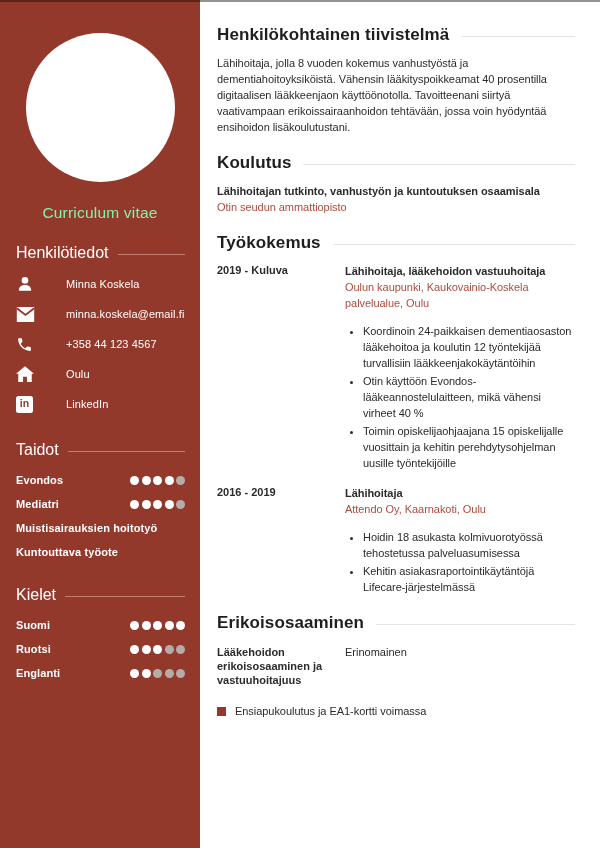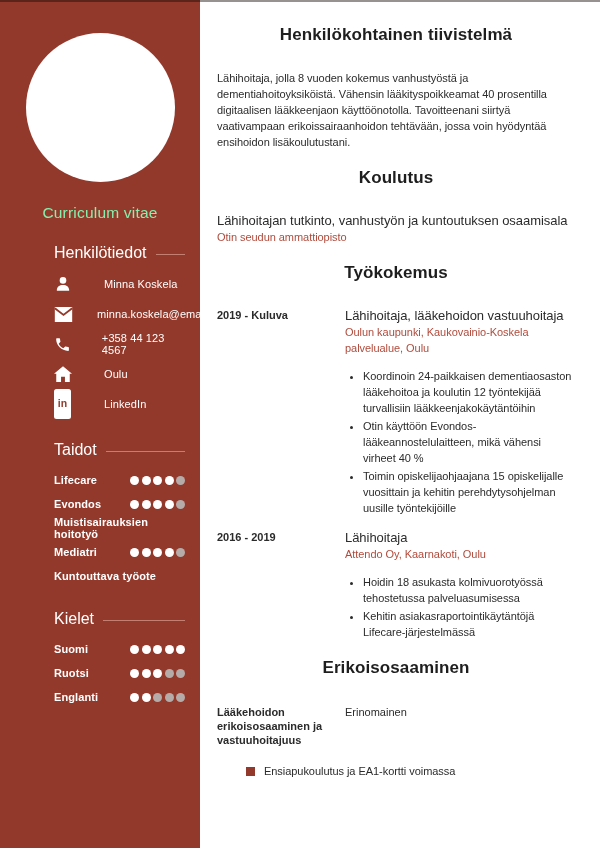--- a/index.html
+++ b/index.html
@@ -15,58 +15,58 @@
   *{margin:0;padding:0;box-sizing:border-box;}
   html,body{background:#ffffff;}
   body{font-family:"Liberation Sans","DejaVu Sans",sans-serif;}
   .page{position:relative;width:600px;height:848px;background:#ffffff;overflow:hidden;display:flex;}
   .top-edge{position:absolute;top:0;left:0;right:0;height:2px;background:rgba(25,12,8,0.45);z-index:9;}
 
   
   .sidebar{width:200px;min-width:200px;height:848px;background:var(--sidebar-bg,#93392B);color:#fff;}
   .photo-circle{width:149px;height:149px;border-radius:50%;background:#ffffff;margin:33px auto 0;}
   .cv-title{margin-top:22px;text-align:center;font-size:15.5px;letter-spacing:.2px;color:#86efac;}
-  .side-section{padding:0 15px 0 16px;margin-left:38px;}
+  .side-section{padding:0 15px 0 16px;}
   .side-heading{display:flex;align-items:center;gap:9px;margin-top:22px;font-size:16px;font-weight:400;color:#fff;}
   .side-heading .hline{flex:1;height:1.5px;background:var(--sidebar-line,#C37F72);margin-top:3px;}
   .contact-list{margin-top:7px;}
   .contact-row{display:flex;align-items:center;height:30px;gap:24px;}
   .contact-ic{width:26px;display:flex;align-items:center;justify-content:flex-start;}
   .contact-ic svg{display:block;}
   .contact-text{font-size:11px;color:#fff;letter-spacing:.1px;}
-  .li-badge{width:17px;height:30px;background:#fff;border-radius:2.5px;display:flex;align-items:center;justify-content:center;
+  .li-badge{width:17px;height:17px;background:#fff;border-radius:2.5px;display:flex;align-items:center;justify-content:center;
     font-size:10.5px;font-weight:700;color:var(--sidebar-bg,#93392B);line-height:1;padding-bottom:1px;}
   .rate-list{margin-top:9px;}
   .rate-row{display:flex;align-items:center;justify-content:space-between;height:24px;}
   .rate-label{font-size:11px;font-weight:700;color:#fff;letter-spacing:.1px;}
   .dots{display:flex;gap:2.5px;}
   .dot{width:9px;height:9px;border-radius:50%;background:var(--dot-empty,#B5ACAA);}
   .dot.filled{background:var(--dot-filled,#fff);}
 
   
   .main{flex:1;padding:25px 25px 0 17px;color:var(--text-dark,#2B2B2B);}
   .section{margin-top:18px;}
   .section:first-child{margin-top:0;}
-  .sec-head{display:flex;align-items:center;gap:12px;flex-direction:column;}
+  .sec-head{display:flex;align-items:center;gap:12px;}
   .sec-head h2{font-size:17px;font-weight:700;color:var(--heading-dark,#1E1E1E);letter-spacing:.1px;white-space:nowrap;}
   .sec-head .hline{flex:1;height:1px;background:var(--heading-line,#E8E4E1);margin-top:3px;}
   .summary-text{margin-top:10px;font-size:11px;line-height:16px;color:var(--text-dark,#2B2B2B);letter-spacing:-0.05px;}
   .entry{display:flex;margin-top:10px;}
   .entry + .entry{margin-top:14px;}
   .entry-period{width:128px;min-width:128px;font-size:11px;font-weight:700;line-height:15px;color:var(--text-dark,#2B2B2B);}
   .entry-body{flex:1;}
-  .entry-title{font-size:13px;font-weight:400;line-height:16px;color:var(--text-dark,#2B2B2B);letter-spacing:-0.05px;}
+  .entry-title{font-size:11px;font-weight:700;line-height:16px;color:var(--text-dark,#2B2B2B);letter-spacing:-0.05px;}
   .entry-org{font-size:11px;line-height:16px;color:var(--accent,#B04B3C);letter-spacing:-0.05px;}
   ul.bullets{margin:12px 0 0;padding-left:18px;}
   ul.bullets li{font-size:11px;line-height:16px;letter-spacing:-0.05px;margin-top:2px;color:var(--text-dark,#2B2B2B);}
   ul.bullets li:first-child{margin-top:0;}
   .kv-row{display:flex;margin-top:12px;}
   .kv-label{width:128px;min-width:128px;font-size:11px;font-weight:700;line-height:14px;color:var(--text-dark,#2B2B2B);}
   .kv-value{flex:1;font-size:11px;line-height:14px;color:var(--text-dark,#2B2B2B);}
-  .cert-row{display:flex;align-items:center;gap:9px;margin-top:14px;margin-left:29px;}
+  .cert-row{display:flex;align-items:center;gap:9px;margin-top:14px;}
   .cert-square{width:9px;height:9px;background:var(--sidebar-bg,#93392B);}
   .cert-text{font-size:11px;color:var(--text-dark,#2B2B2B);letter-spacing:-0.05px;}
 </style>
 </head>
 <body>
 
 <div class="page">
   <div class="top-edge"></div>
 
   <aside class="sidebar">
@@ -128,52 +128,42 @@
       </div>
     </div>
 
     <div class="side-section">
       <div class="side-heading">
         <span>Taidot</span>
         <span class="hline"></span>
       </div>
       <div class="rate-list">
         <div class="rate-row">
-          <span class="rate-label">Lifecare</span>
-          <span class="dots">
-              <span class="dot filled"></span>
-              <span class="dot filled"></span>
-              <span class="dot filled"></span>
-              <span class="dot filled"></span>
-              <span class="dot"></span>
-            </span>
-        </div>
-        <div class="rate-row">
           <span class="rate-label">Evondos</span>
+          <span class="dots">
+              <span class="dot filled"></span>
+              <span class="dot filled"></span>
+              <span class="dot filled"></span>
+              <span class="dot filled"></span>
+              <span class="dot"></span>
+            </span>
+        </div>
+        <div class="rate-row">
+          <span class="rate-label">Mediatri</span>
           <span class="dots">
               <span class="dot filled"></span>
               <span class="dot filled"></span>
               <span class="dot filled"></span>
               <span class="dot filled"></span>
               <span class="dot"></span>
             </span>
         </div>
         <div class="rate-row">
           <span class="rate-label">Muistisairauksien hoitotyö</span>
           <span class="dots"></span>
-        </div>
-        <div class="rate-row">
-          <span class="rate-label">Mediatri</span>
-          <span class="dots">
-              <span class="dot filled"></span>
-              <span class="dot filled"></span>
-              <span class="dot filled"></span>
-              <span class="dot filled"></span>
-              <span class="dot"></span>
-            </span>
         </div>
         <div class="rate-row">
           <span class="rate-label">Kuntouttava työote</span>
           <span class="dots"></span>
         </div>
       </div>
     </div>
 
     <div class="side-section">
       <div class="side-heading">

